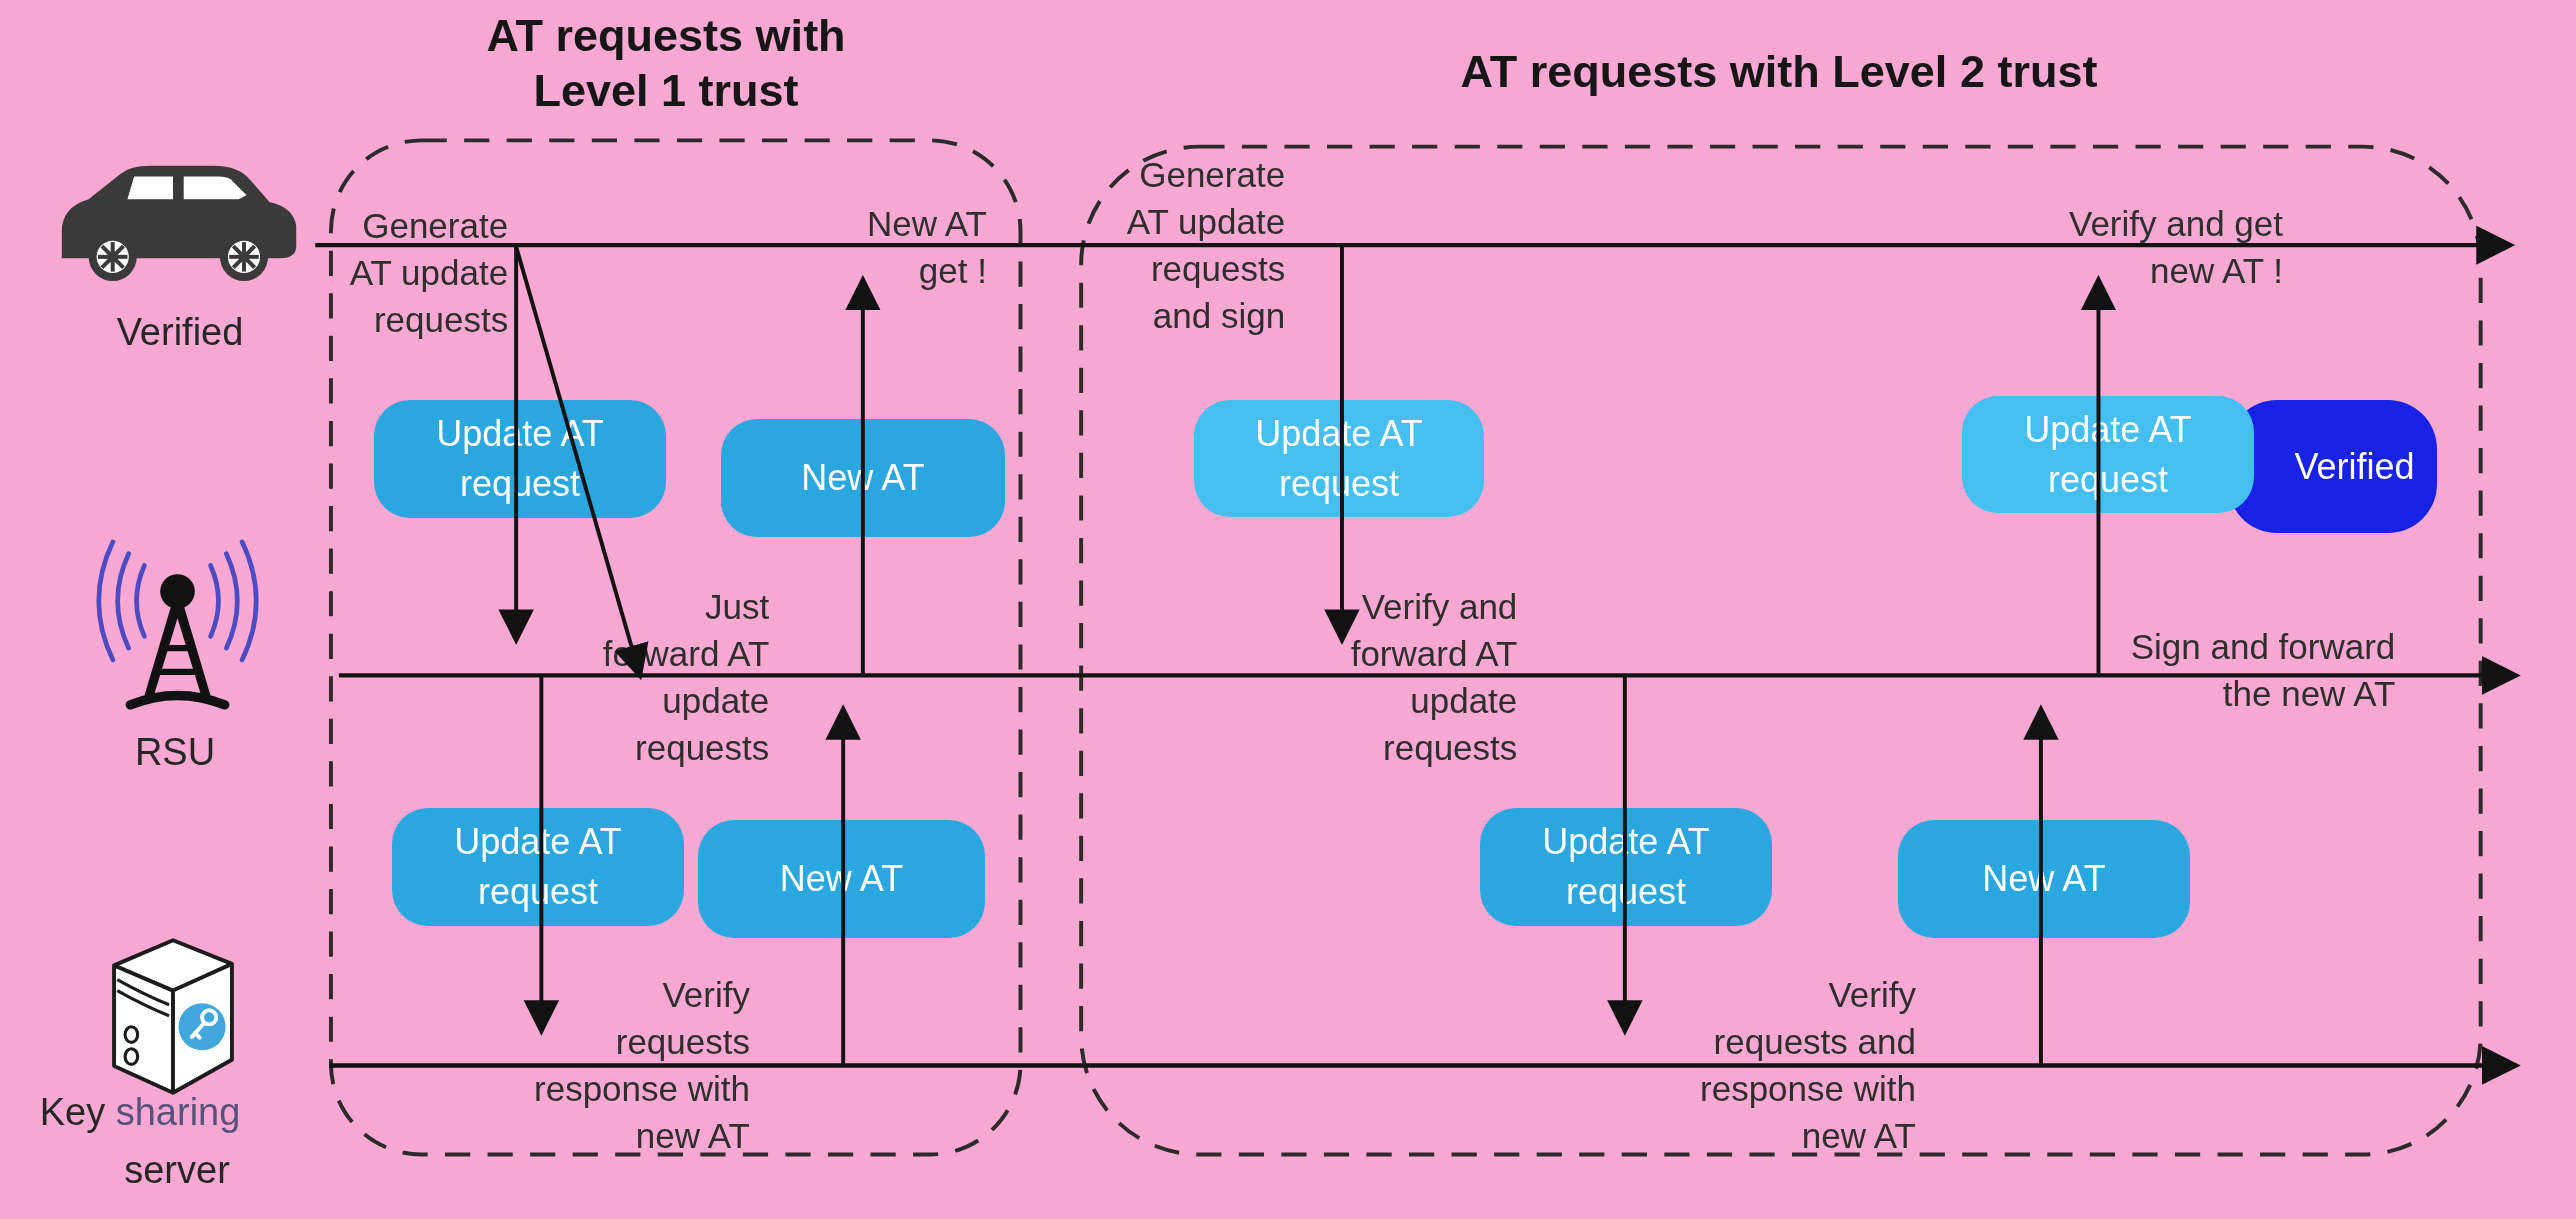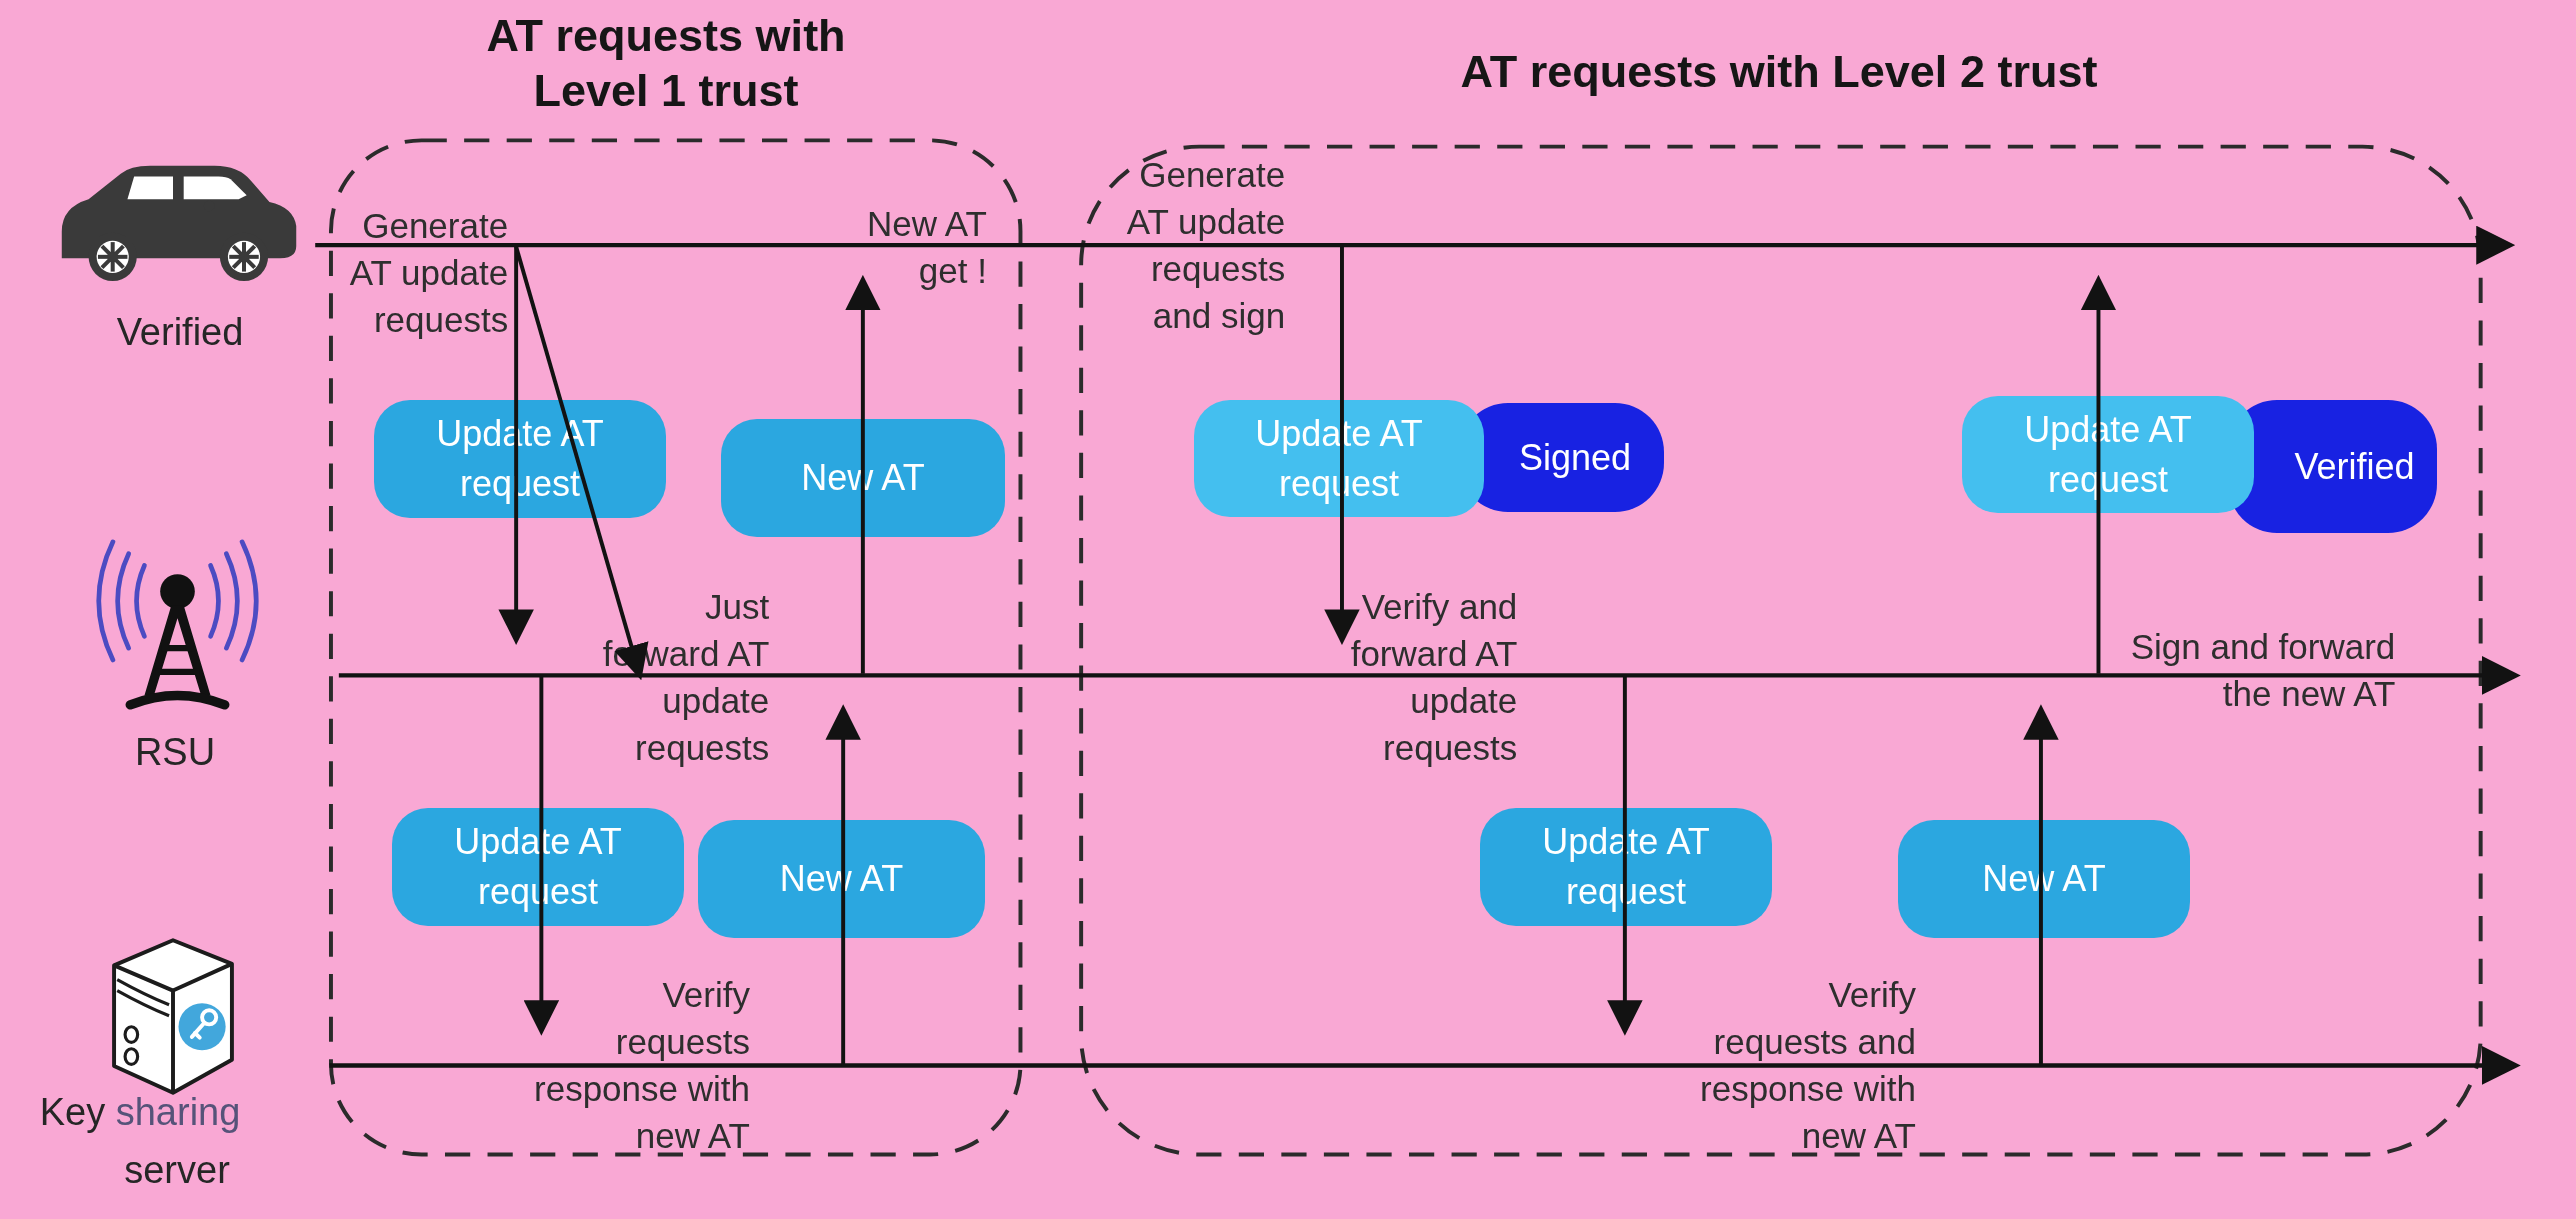--- a/index.html
+++ b/index.html
@@ -100,21 +100,20 @@
   </div>
   <div class="lane-label" style="left:177px;top:1149px;">server</div>
 
   <div class="box" style="left:374px;top:400px;width:292px;height:118px;background:#2BA7E0;">Update AT
 request</div>
   <div class="box" style="left:721px;top:419px;width:284px;height:118px;background:#2BA7E0;">New AT</div>
   <div class="box" style="left:392px;top:808px;width:292px;height:118px;background:#2BA7E0;">Update AT
 request</div>
   <div class="box" style="left:698px;top:820px;width:287px;height:118px;background:#2BA7E0;">New AT</div>
 
-  <div class="pill" style="left:1459px;top:403px;width:178px;height:109px;background:#1822E2;padding-left:27px;">Signed</div>
   <div class="box" style="left:1194px;top:400px;width:290px;height:117px;background:#44BFEF;">Update AT
 request</div>
   <div class="box" style="left:1480px;top:808px;width:292px;height:118px;background:#2BA7E0;">Update AT
 request</div>
   <div class="box" style="left:1898px;top:820px;width:292px;height:118px;background:#2BA7E0;">New AT</div>
   <div class="pill" style="left:2228px;top:400px;width:165px;height:133px;background:#1822E2;padding-left:44px;text-align:center;">Verified</div>
   <div class="box" style="left:1962px;top:396px;width:292px;height:117px;background:#44BFEF;">Update AT
 request</div>
 
   <div class="note" style="left:429px;top:202px;">Generate
@@ -128,20 +127,22 @@
 requests</div>
   <div class="note" style="left:642px;top:971px;">Verify
 requests
 response with
 new AT</div>
 
   <div class="note" style="left:1206px;top:151px;">Generate
 AT update
 requests
 and sign</div>
+  <div class="note" style="left:2176px;top:200px;">Verify and get
+new AT !</div>
   <div class="note" style="left:1434px;top:583px;">Verify and
 forward AT
 update
 requests</div>
   <div class="note" style="left:2263px;top:623px;">Sign and forward
 the new AT</div>
   <div class="note" style="left:1808px;top:971px;">Verify
 requests and
 response with
 new AT</div>

